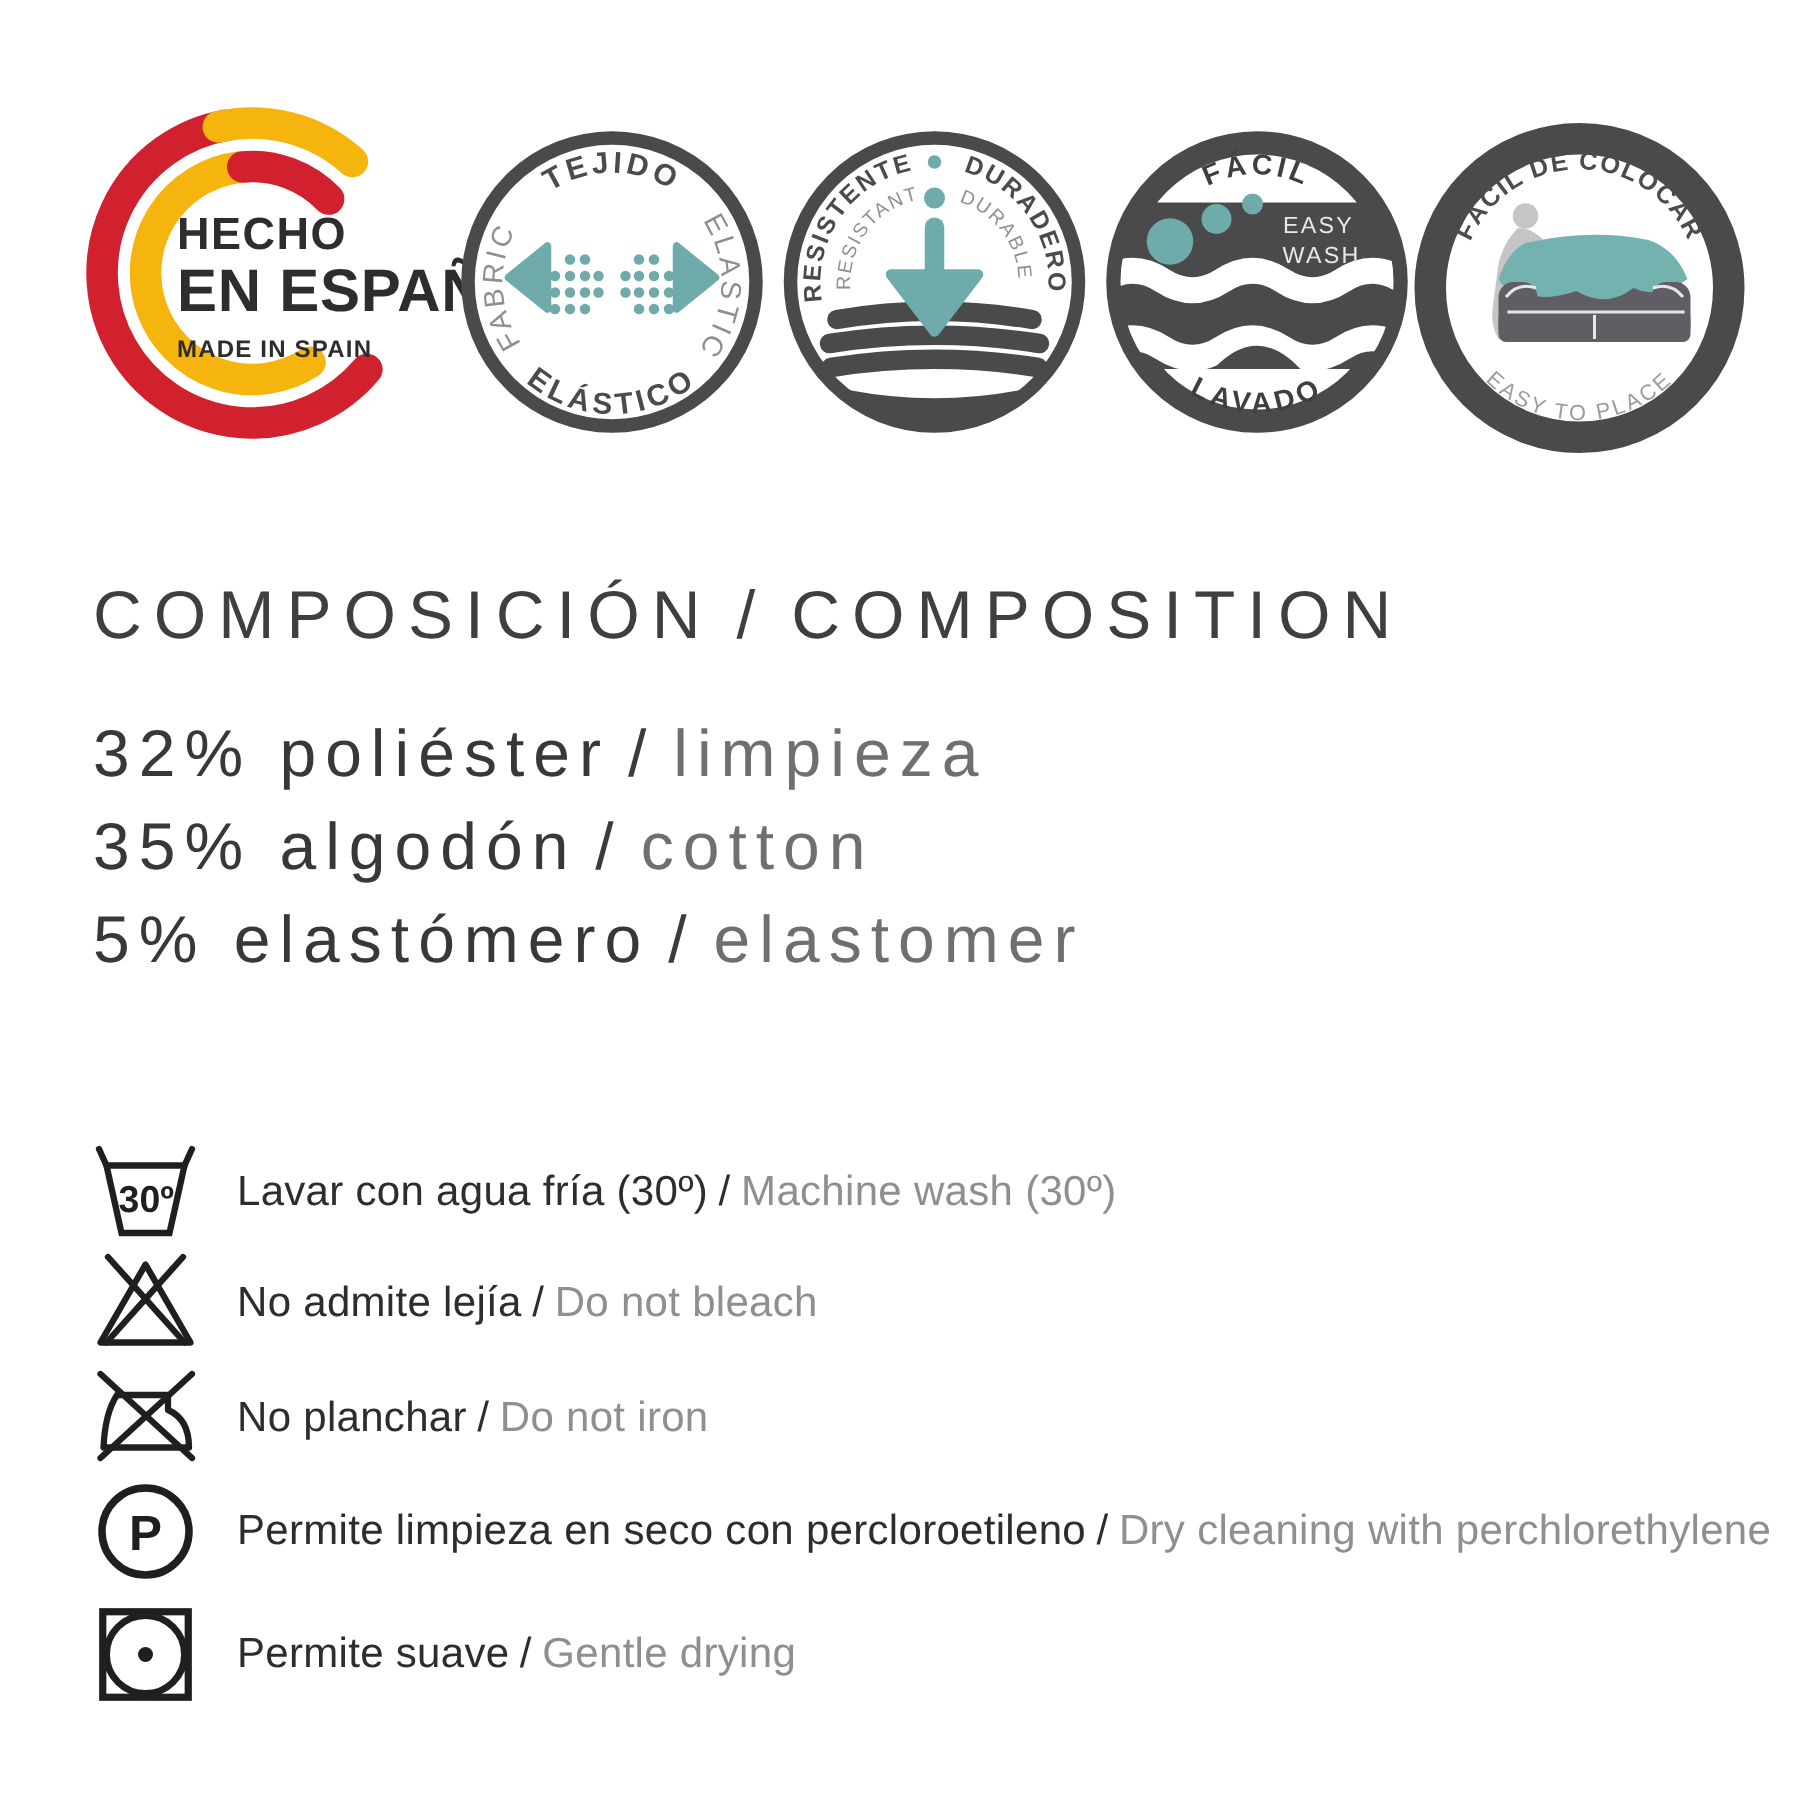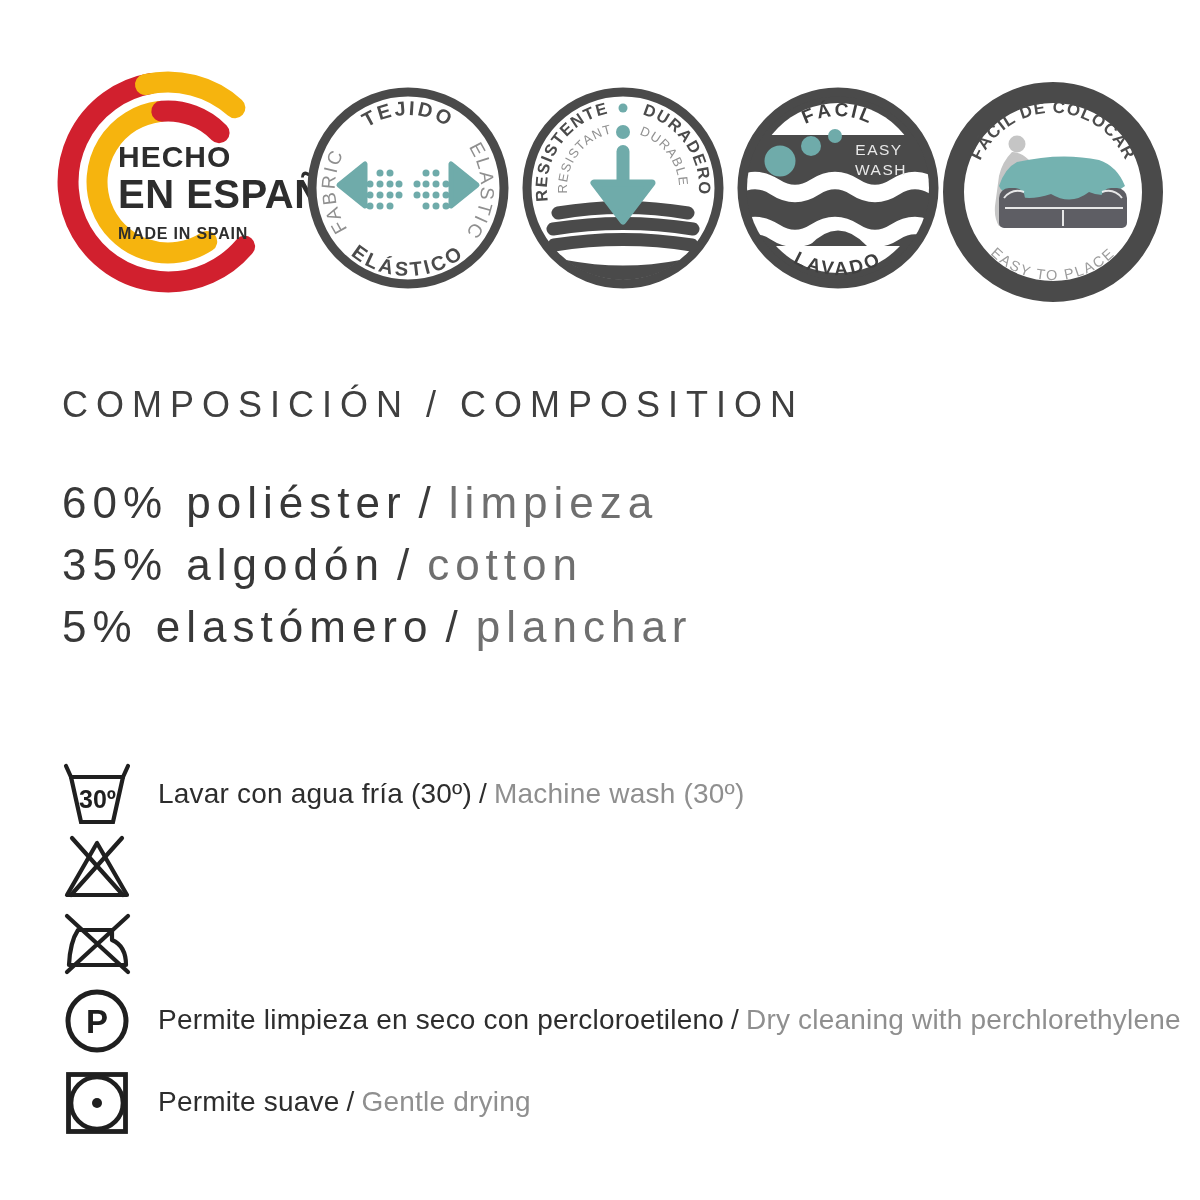--- a/index.html
+++ b/index.html
@@ -10,21 +10,21 @@
   .logo{position:absolute;left:52px;top:68px;width:280px;height:240px;}
   .logo svg{position:absolute;left:0;top:0;}
   .logo-line{position:absolute;left:66px;white-space:nowrap;color:#2d2d2d;font-weight:700;}
   .logo-line1{top:72px;font-size:30px;letter-spacing:1px;}
   .logo-line2{top:104px;font-size:40px;letter-spacing:0.5px;}
   .logo-line3{top:157px;font-size:16px;letter-spacing:0.8px;}
 
   .badge{position:absolute;}
 
   
-  .heading{position:absolute;left:62px;top:384px;font-size:36px;color:#3f3f3f;
+  .heading{position:absolute;left:62px;top:384px;font-size:45px;color:#3f3f3f;
            letter-spacing:8px;white-space:nowrap;}
   .heading .sep{margin:0 16px;}
   .comp-row{position:absolute;left:62px;font-size:44px;letter-spacing:6px;
             color:#383838;white-space:nowrap;}
   .comp-row .en{color:#6f6f6f;}
   .comp-row .sep{margin:0 12px;color:#3b3b3b;}
 
   
   .care-row{position:absolute;left:62px;display:flex;align-items:center;}
   .care-icon{width:70px;height:70px;flex:0 0 70px;}
@@ -187,27 +187,27 @@
     <text text-anchor="middle" font-size="17" font-weight="700" fill="#4c4c4c" letter-spacing="1">
       <textPath href="#b4top" startOffset="50%">FÁCIL DE COLOCAR</textPath></text>
     <text text-anchor="middle" font-size="14.5" fill="#9c9c9c" letter-spacing="2">
       <textPath href="#b4bot" startOffset="50%">EASY TO PLACE</textPath></text>
   </svg>
 
   <div class="heading">
     <span>COMPOSICIÓN</span><span class="sep">/</span><span class="en">COMPOSITION</span>
   </div>
   <div class="comp-row" style="top:478px">
-    <span class="es">60% poliéster</span><span class="sep">/</span><span class="en">limpieza</span>
+    <span class="es">32% poliéster</span><span class="sep">/</span><span class="en">limpieza</span>
   </div>
   <div class="comp-row" style="top:540px">
     <span class="es">35% algodón</span><span class="sep">/</span><span class="en">cotton</span>
   </div>
   <div class="comp-row" style="top:602px">
-    <span class="es">5% elastómero</span><span class="sep">/</span><span class="en">planchar</span>
+    <span class="es">5% elastómero</span><span class="sep">/</span><span class="en">elastomer</span>
   </div>
 
   <div class="care-row" style="top:760px">
     <svg class="care-icon" viewBox="0 0 70 70">
       <g fill="none" stroke="#1f1f1f" stroke-width="4.2" stroke-linecap="round">
         <path d="M4,6 L9,17 M66,6 L61,17"></path>
         <path d="M9,17 H61"></path>
         <path d="M9,17 L19,62 H51 L61,17"></path>
       </g>
       <text x="35.5" y="48" text-anchor="middle" font-size="25" font-weight="700" fill="#1f1f1f">30º</text>
@@ -217,29 +217,35 @@
     </div>
   </div>
 
   <div class="care-row" style="top:834px">
     <svg class="care-icon" viewBox="0 0 70 70">
       <g fill="none" stroke="#1f1f1f" stroke-width="4.2" stroke-linecap="round" stroke-linejoin="round">
         <path d="M35,9 L5,61 H65 Z"></path>
         <path d="M10,4 L61,61 M60,4 L9,61"></path>
       </g>
     </svg>
+    <div class="care-text">
+      <span class="es">No admite lejía</span><span class="sep">/</span><span class="en">Do not bleach</span>
+    </div>
   </div>
 
   <div class="care-row" style="top:911px">
     <svg class="care-icon" viewBox="0 0 70 70">
       <g fill="none" stroke="#1f1f1f" stroke-width="4.2" stroke-linecap="round" stroke-linejoin="round">
         <path d="M16,19 H50 V29 Q64,35 64,54 H7 Q8,31 16,19 Z"></path>
         <path d="M5,5 L66,61 M66,5 L5,61"></path>
       </g>
     </svg>
+    <div class="care-text">
+      <span class="es">No planchar</span><span class="sep">/</span><span class="en">Do not iron</span>
+    </div>
   </div>
 
   <div class="care-row" style="top:986px">
     <svg class="care-icon" viewBox="0 0 70 70">
       <circle cx="35" cy="35" r="29" fill="none" stroke="#1f1f1f" stroke-width="5"></circle>
       <text x="35" y="47" text-anchor="middle" font-size="33" font-weight="600" fill="#1f1f1f">P</text>
     </svg>
     <div class="care-text">
       <span class="es">Permite limpieza en seco con percloroetileno</span><span class="sep">/</span><span class="en">Dry cleaning with perchlorethylene</span>
     </div>

